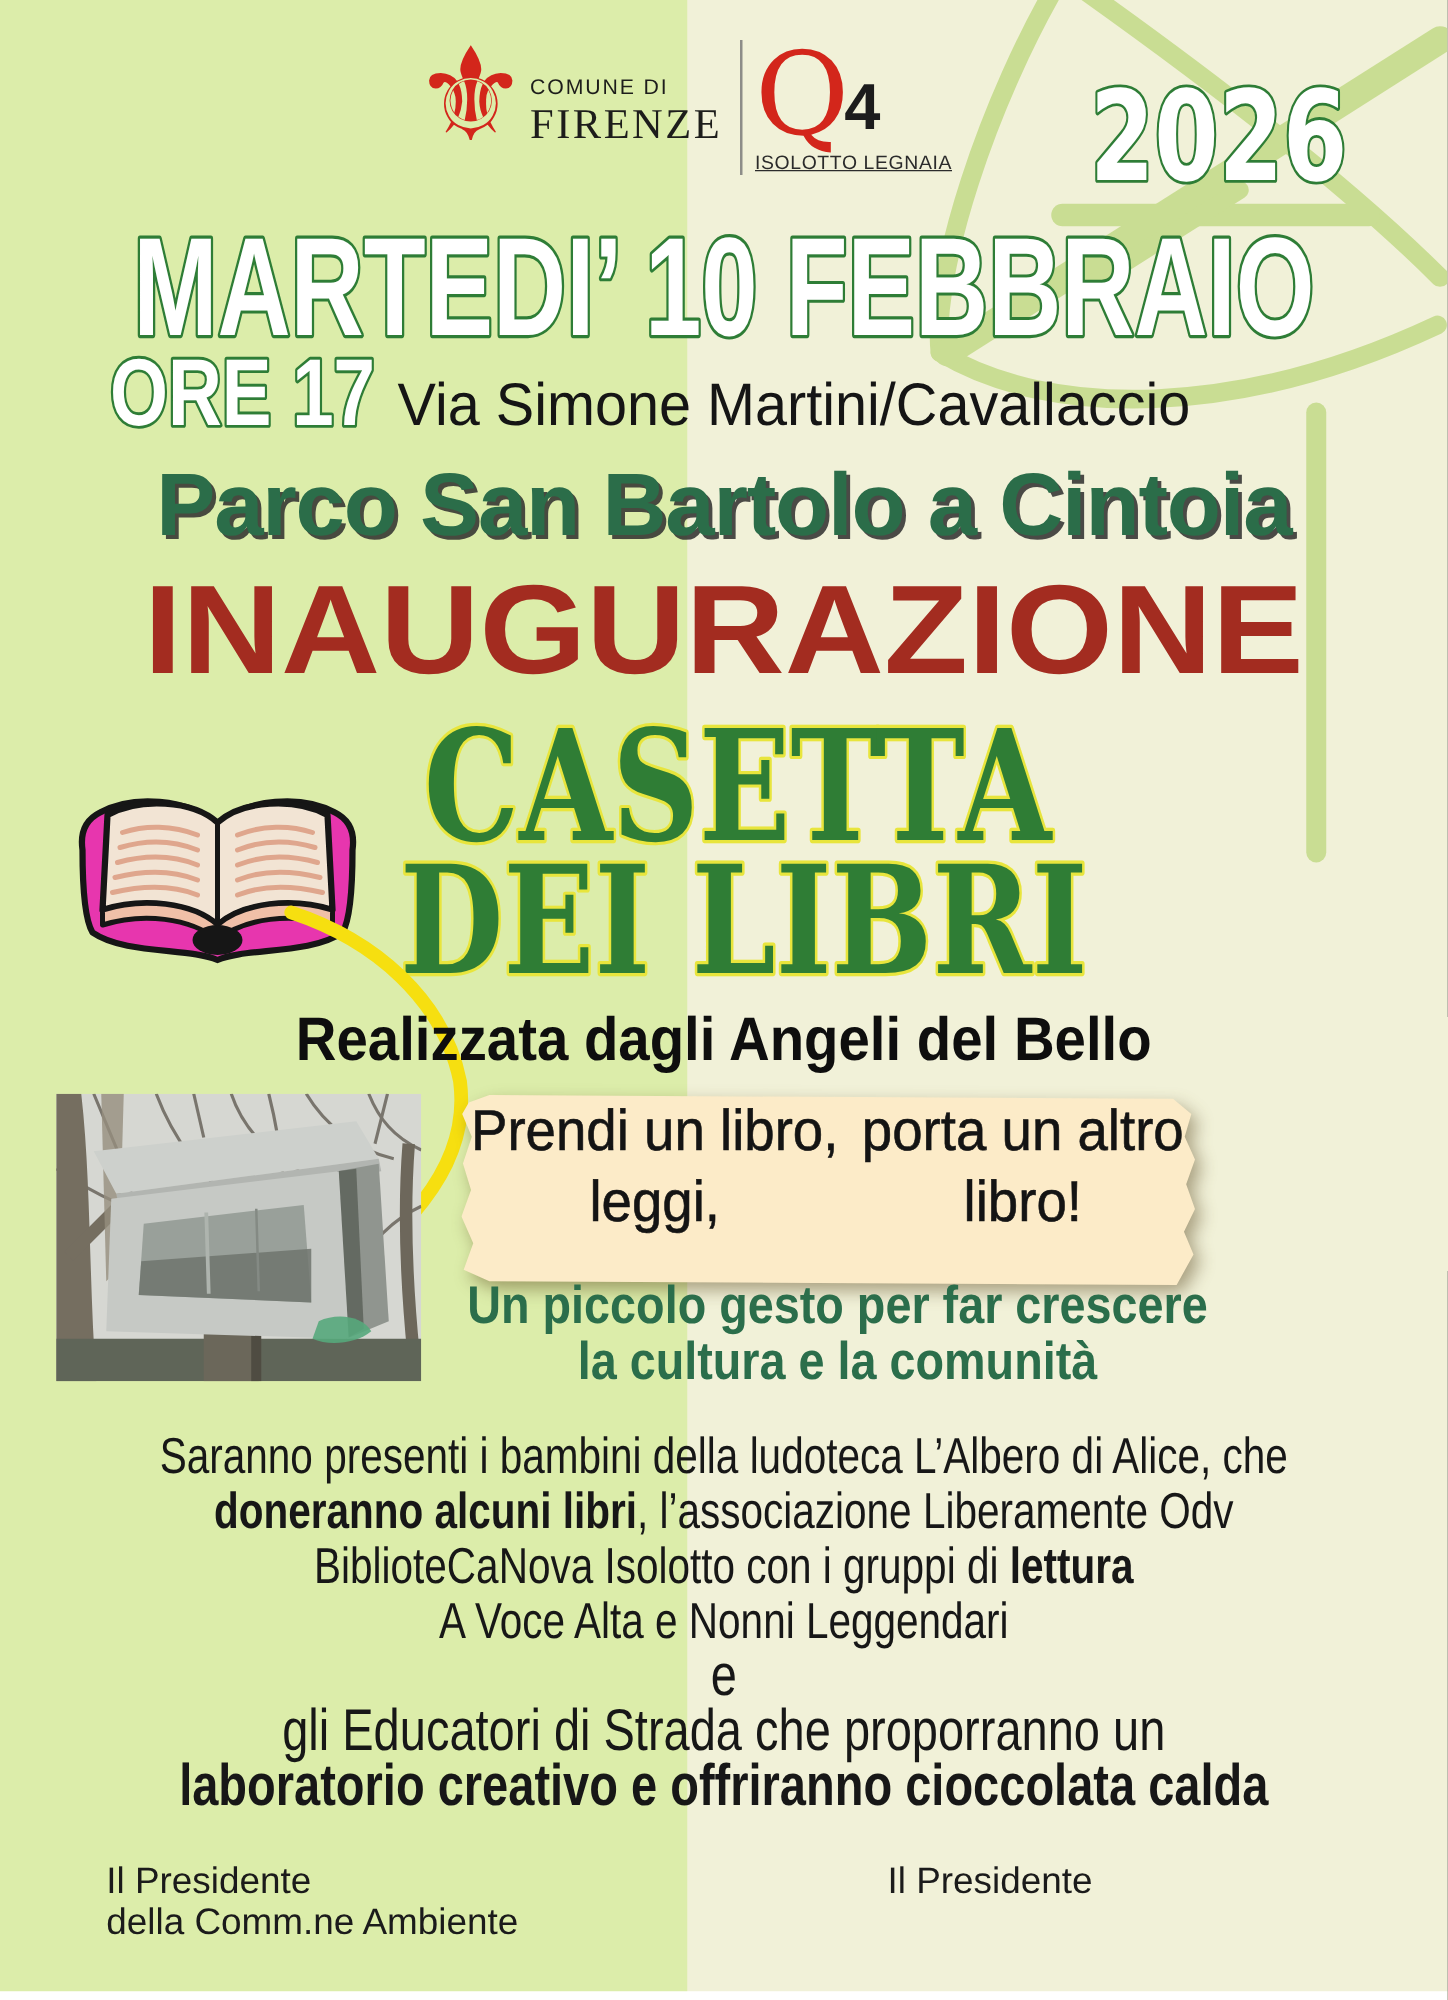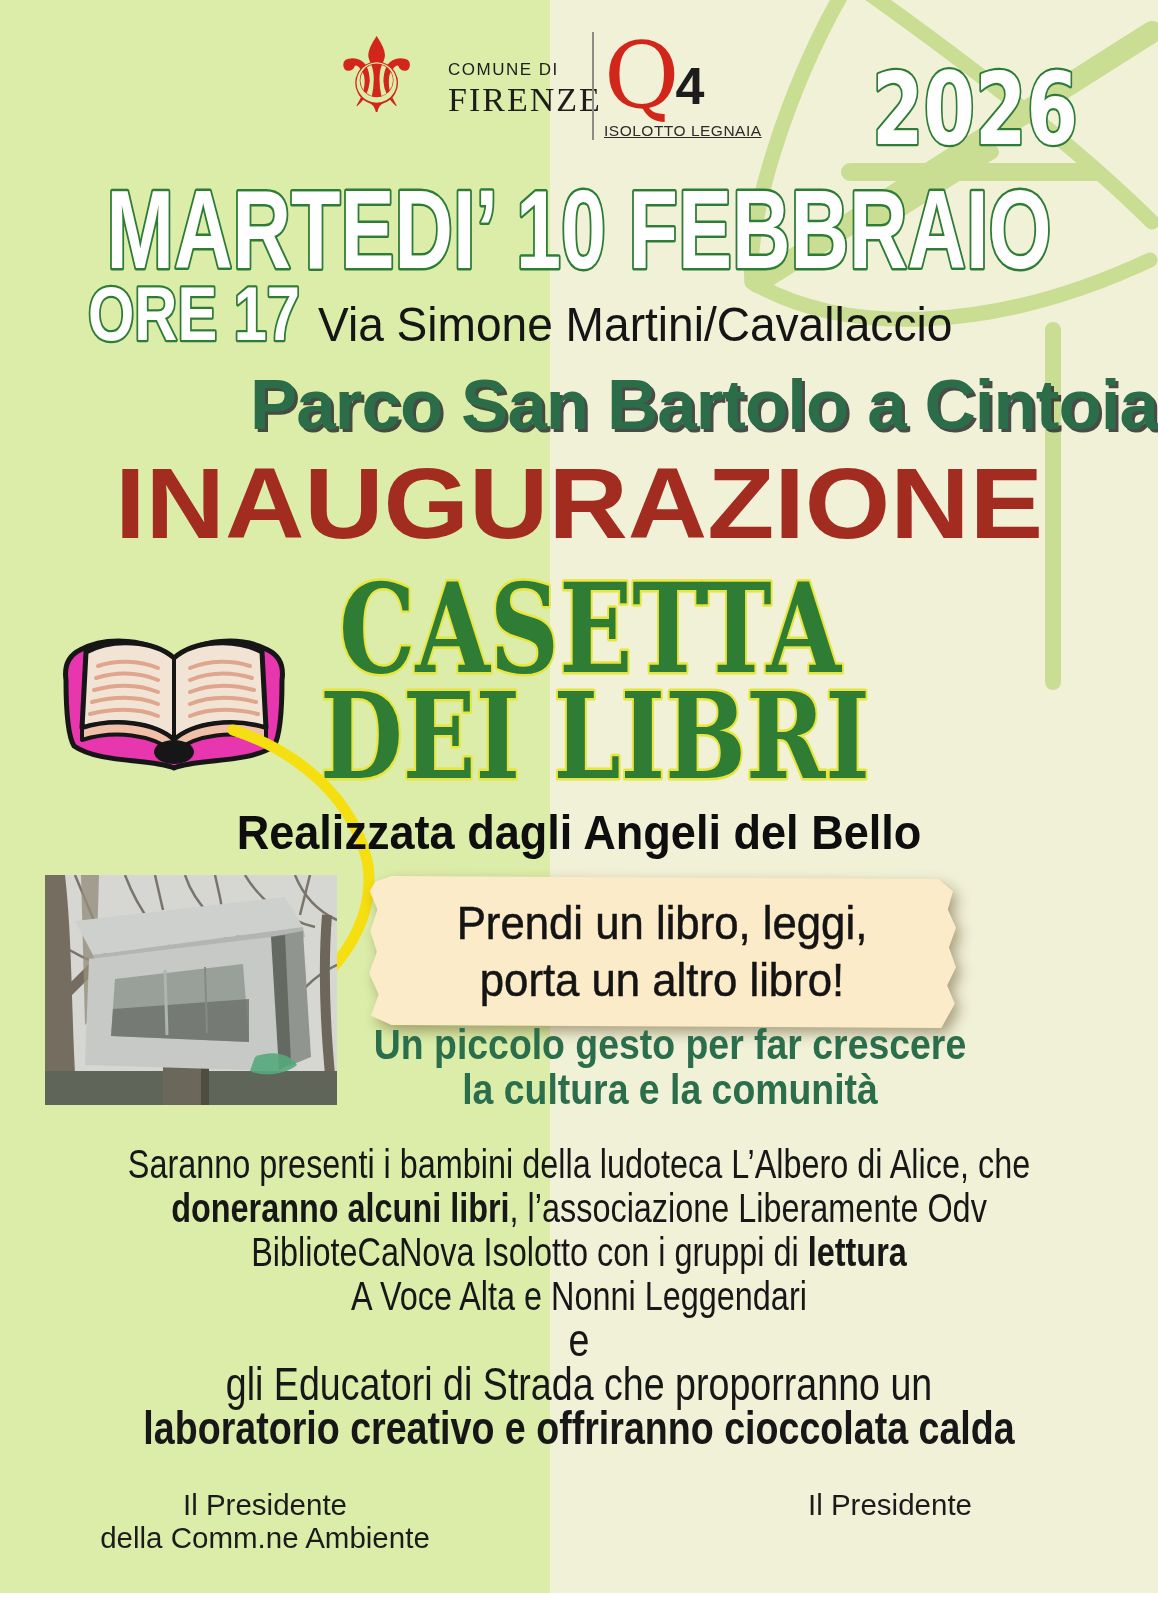--- a/index.html
+++ b/index.html
@@ -12,69 +12,69 @@
   html,body{margin:0;padding:0;background:#888;}
   .poster{position:relative;width:1158px;height:1600px;margin:0 auto;overflow:hidden;
           font-family:"Liberation Sans",sans-serif;background:var(--bg-right);}
   .abs{position:absolute;}
   .bg-left{left:0;top:0;width:550px;height:1600px;background:var(--bg-left);}
   .bg-right{left:550px;top:0;width:608px;height:1600px;background:var(--bg-right);}
 
   
   .giglio{left:330px;top:24px;font-size:104px;line-height:1;color:var(--red-brand);
           font-family:"DejaVu Sans",sans-serif;}
-  .comune{left:448px;top:60px;color:#1d1d1b;}
+  .comune{left:424px;top:60px;color:#1d1d1b;}
   .comune-top{font-size:17px;letter-spacing:1.5px;font-weight:400;}
   .comune-name{font-family:"Liberation Serif",serif;font-size:34px;letter-spacing:2px;margin-top:1px;}
   .divider{left:592px;top:32px;width:2px;height:108px;background:#8d8d88;}
   .q4{left:604px;top:30px;width:170px;text-align:left;}
   .q4-row{display:flex;align-items:flex-start;}
   .q-letter{font-family:"DejaVu Serif",serif;font-size:92px;line-height:1;color:var(--red-brand);}
   .q-number{font-size:52px;font-weight:700;color:#1c1c1c;margin:26px 0 0 -4px;}
   .q-sub{font-size:15.5px;letter-spacing:.5px;color:#2b2b2b;margin-top:0px;text-decoration:underline;}
 
   
   svg text{font-family:"Liberation Sans",sans-serif;}
   .serif-title text{font-family:"DejaVu Serif",serif;}
 
   .address{left:318px;top:297px;font-size:48px;color:#151515;transform:scaleX(.96);
            transform-origin:left center;white-space:nowrap;}
-  .parco{left:0;top:364px;width:1158px;text-align:right;font-size:71px;font-weight:700;
+  .parco{left:0;top:364px;width:1158px;text-align:center;font-size:71px;font-weight:700;
          color:var(--green-dark);text-shadow:3px 3px 0 rgba(45,45,45,.85);letter-spacing:-1px;}
   .credit{left:0;top:804px;width:1158px;text-align:center;font-size:49px;font-weight:700;
           color:#0e0e0e;transform:scaleX(.92);transform-origin:center;}
 
   
   .angeli{left:952px;top:756px;width:134px;height:110px;}
   .angeli-text{position:absolute;right:12px;top:56px;text-align:right;color:var(--red-angeli);
                font-weight:700;font-size:15.5px;line-height:13.5px;letter-spacing:.3px;
                transform:scaleX(.9);transform-origin:right center;}
 
   
   .note-wrap{left:368px;top:876px;width:588px;height:152px;
              filter:drop-shadow(5px 6px 7px rgba(80,60,20,.45));}
   .note{width:100%;height:100%;background:var(--note-bg);
         clip-path:polygon(1.2% 4%,4% 0%,97% 2%,99.5% 10%,98.6% 22%,100% 34%,98.8% 47%,100% 60%,
                   98.5% 72%,99.8% 84%,97.5% 100%,4% 98%,0.5% 92%,1.8% 78%,0.2% 64%,1.5% 50%,
                   0.4% 36%,1.6% 22%,0.3% 10%);
-        display:flex;flex-direction:column;justify-content:center;text-align:center;}
+        display:flex;flex-direction:row;justify-content:center;text-align:center;}
   .note div{font-size:46px;line-height:57px;color:#141414;-webkit-text-stroke:.5px #141414;
             transform:scaleX(.95);}
 
   .message{left:140px;top:1022px;width:1060px;text-align:center;color:var(--green-message);
            font-weight:700;font-size:42.5px;line-height:45px;transform:scaleX(.88);
            transform-origin:center;}
 
   .body-text{left:0;top:1142px;width:1158px;text-align:center;color:var(--text-black);
              transform:scaleX(.8);transform-origin:center;}
   .body-text .s{font-size:40.5px;line-height:44px;}
   .body-text .l{font-size:47px;line-height:44px;}
   .body-text .bold{font-weight:700;}
 
-  .sig{top:1488px;width:360px;text-align:center;font-size:29.5px;line-height:33px;color:#1b1b1b;}
+  .sig{top:1488px;width:360px;font-size:29.5px;line-height:33px;color:#1b1b1b;}
   .sig-left{left:85px;}
   .sig-right{left:710px;}
   .bottom-strip{left:0;top:1593px;width:1158px;height:7px;background:#ffffff;}
 </style>
 </head>
 <body>
 
 <div class="poster">
 
   <div class="abs bg-left"></div>

